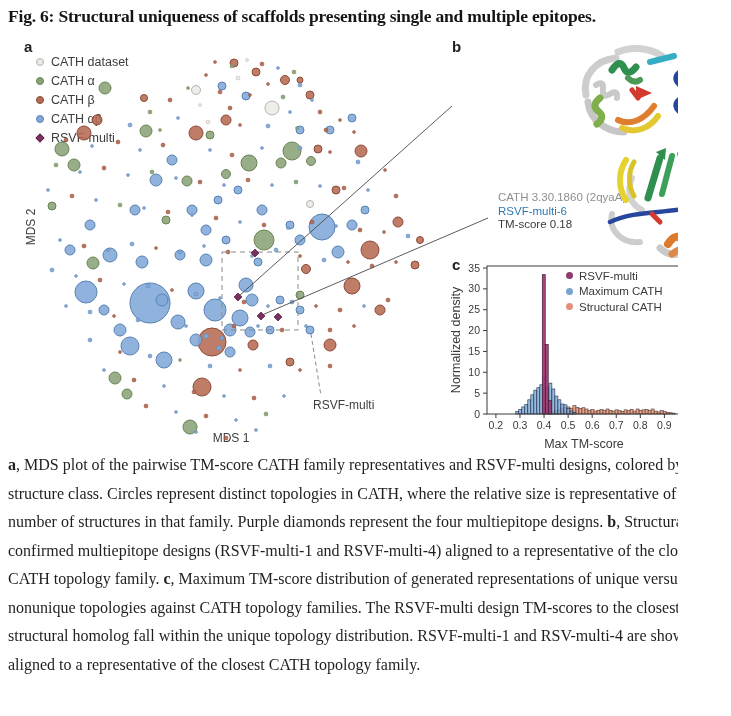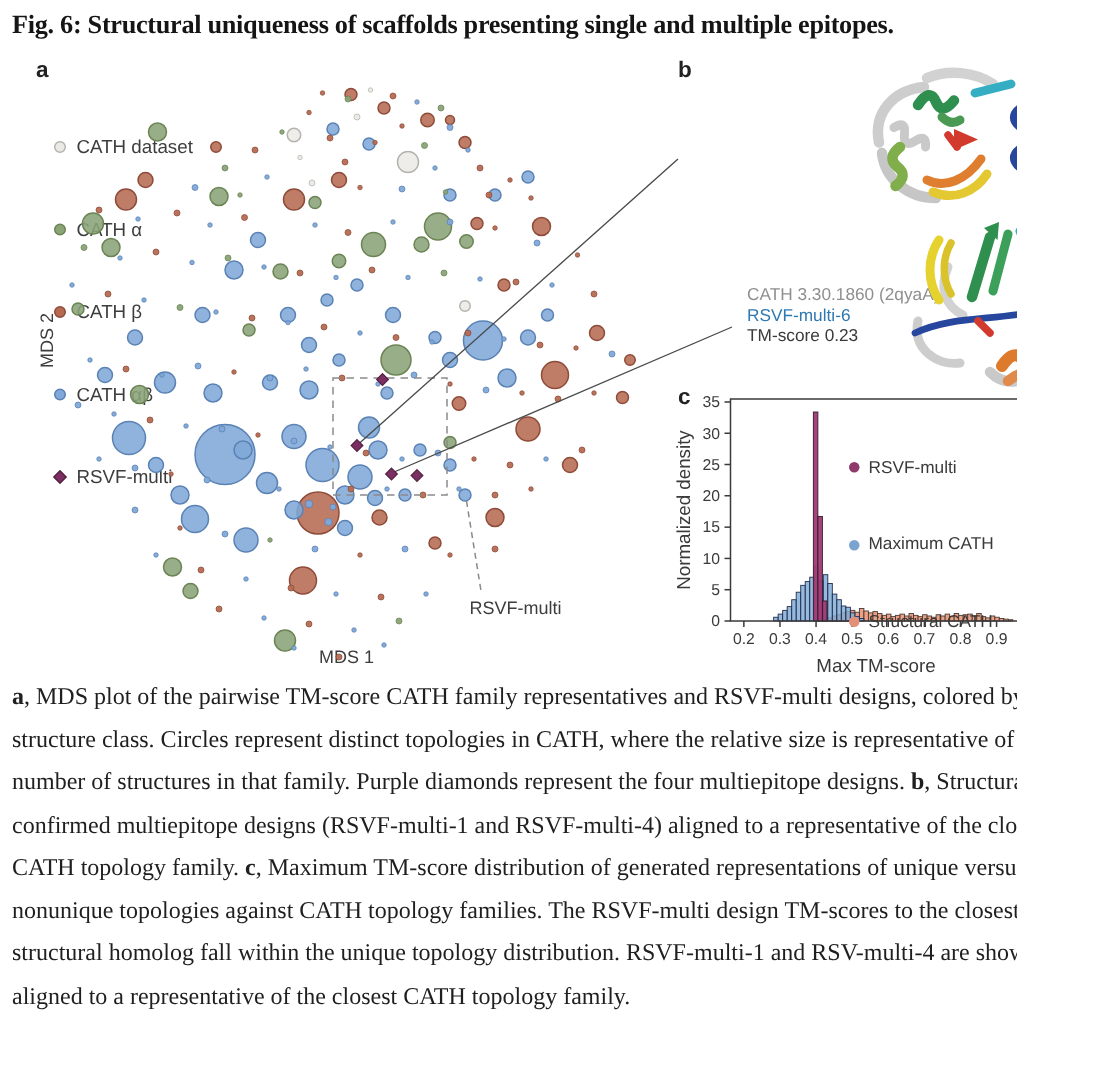--- a/index.html
+++ b/index.html
@@ -4,21 +4,21 @@
 <style>
   html,body{margin:0;padding:0;background:#ffffff;}
   .page{position:relative;width:678px;height:716px;background:#fff;overflow:hidden;
         font-family:"Liberation Sans",sans-serif;color:#3d3d3d;}
   .fig-title{position:absolute;left:8px;top:6px;width:715px;
         font-family:"Liberation Serif",serif;font-weight:700;font-size:17.5px;
         color:#151515;letter-spacing:-0.2px;}
   .panel-label{position:absolute;font-weight:700;font-size:15px;color:#222;}
   
   .legend-a{position:absolute;left:36px;top:52px;}
-  .legend-row{display:flex;align-items:center;height:19px;font-size:12.5px;color:#3d3d3d;margin-top:36px;}
+  .legend-row{display:flex;align-items:center;height:19px;font-size:12.5px;color:#3d3d3d;}
   .legend-marker{width:8px;height:8px;border-radius:50%;margin-right:7px;flex:0 0 auto;box-sizing:border-box;}
   .legend-marker.diamond{border-radius:0;transform:rotate(45deg) scale(.82);}
   .axis-label{position:absolute;font-size:12px;color:#3d3d3d;text-align:center;}
   #mds-ylabel{left:0px;top:220px;width:62px;transform:rotate(-90deg);}
   #mds-xlabel{left:196px;top:431px;width:70px;}
   #mds-annot{position:absolute;left:313px;top:398px;font-size:12px;color:#3d3d3d;}
   #mds-svg{position:absolute;left:0;top:0;z-index:1;}
   
   .b-block{position:absolute;font-size:11.5px;line-height:13.5px;z-index:2;}
   .b-cath{color:#8f8f8f;}
@@ -319,21 +319,21 @@
   <div class="axis-label" id="mds-ylabel">MDS 2</div>
   <div class="axis-label" id="mds-xlabel">MDS 1</div>
   <div id="mds-annot">RSVF-multi</div>
 
   <div class="panel-label" style="left:452px;top:38px;">b</div>
 
 
   <div class="b-block" style="left:498px;top:191px;">
     <div class="b-cath">CATH 3.30.1860 (2qyaA)</div>
     <div class="b-design">RSVF-multi-6</div>
-    <div class="b-tm">TM-score 0.23</div>
+    <div class="b-tm">TM-score 0.18</div>
   </div>
 
   <svg class="protein" style="left:566px;top:40px;" width="132" height="106" viewBox="0 0 132 106">
     <g fill="none" stroke-linecap="round">
       <path d="M20,55 C16,35 30,20 50,18" stroke="#cdcdcd" stroke-width="7"></path>
       <path d="M22,62 C24,80 40,92 58,92" stroke="#c6c6c6" stroke-width="7"></path>
       <path d="M52,12 C66,6 84,8 96,16" stroke="#d2d2d2" stroke-width="7"></path>
       <path d="M30,45 q8,-5 7,4 q-1,10 7,5 q8,-5 7,4" stroke="#c9c9c9" stroke-width="6"></path>
       <path d="M46,30 q8,-12 12,-2 q4,9 12,-1" stroke="#2f8f4f" stroke-width="7"></path>
       <path d="M62,38 q6,6 12,2" stroke="#4a9a55" stroke-width="6"></path>

